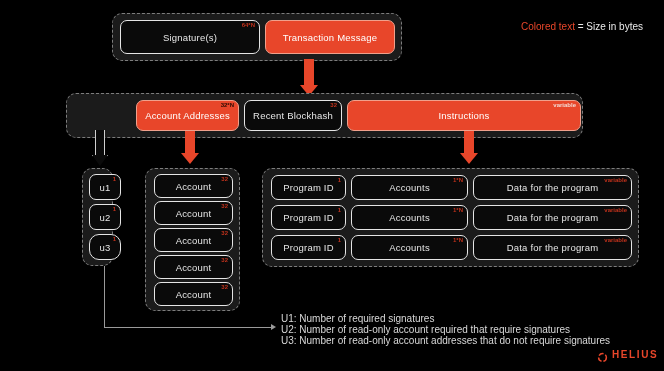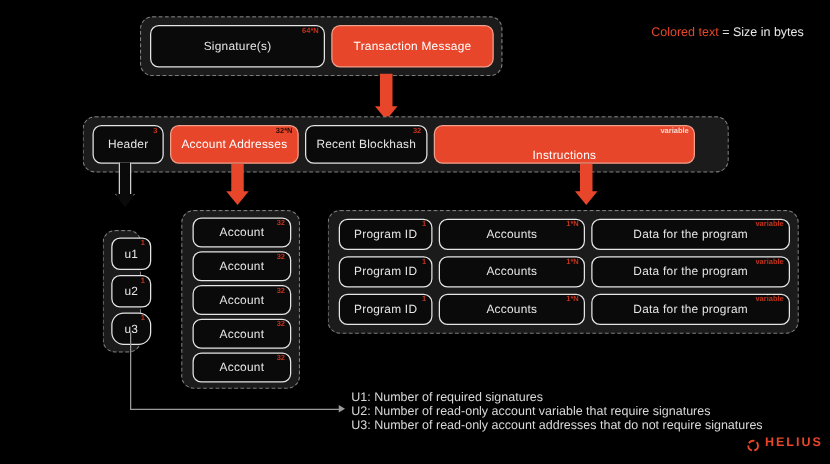--- a/index.html
+++ b/index.html
@@ -128,54 +128,50 @@
       <span class="size light"></span>
     </div>
   </div>
 
   <div class="arrow red" style="left:299px; top:59px; width:20px; height:38px;">
     <div class="shaft" style="left:5px; top:0; width:10px; height:28px;"></div>
     <div class="head" style="left:1px; top:26px;"></div>
   </div>
 
   <div class="group" style="left:66px; top:93px; width:517px; height:45px;">
-    <div class="cell dark" style="left:7px; top:6px; width:57px; height:31px;">
-      <span class="lbl">Header</span>
-      <span class="size red">3</span>
-    </div>
     <div class="cell accent" style="left:69px; top:6px; width:103px; height:31px;text-align:center;">
       <span class="lbl">Account Addresses</span>
       <span class="size red" style="color:#2a0a03;">32*N</span>
     </div>
     <div class="cell dark" style="left:177px; top:6px; width:98px; height:31px;">
       <span class="lbl">Recent Blockhash</span>
       <span class="size red">32</span>
     </div>
-    <div class="cell accent" style="left:280px; top:6px; width:209px; height:31px;align-items:flex-end;">
+    <div class="cell accent" style="left:280px; top:6px; width:234px; height:31px;">
       <span class="lbl">Instructions</span>
       <span class="size light">variable</span>
     </div>
   </div>
 
   <div class="arrow hollow" style="left:91px; top:130px; width:18px; height:38px;">
     <div class="shaft" style="left:4px; top:0; width:10px; height:26px;"></div>
     <div class="head" style="left:1px; top:25px;"></div>
   </div>
 
   <div class="arrow red" style="left:180px; top:131px; width:20px; height:38px;">
     <div class="shaft" style="left:5px; top:0; width:10px; height:24px;"></div>
     <div class="head" style="left:1px; top:22px;"></div>
   </div>
 
   <div class="arrow red" style="left:459px; top:131px; width:20px; height:38px;">
     <div class="shaft" style="left:5px; top:0; width:10px; height:24px;"></div>
     <div class="head" style="left:1px; top:22px;"></div>
   </div>
 
-  <div class="group" style="left:82px; top:168px; width:31px; height:98px;margin-top:16px;">
+  <div class="group" style="left:82px; top:168px; width:31px; height:98px;">
     <div class="cell dark" style="left:6px; top:5px; width:32px; height:26px;">
       <span class="lbl">u1</span>
       <span class="size red">1</span>
     </div>
     <div class="cell dark" style="left:6px; top:35px; width:32px; height:26px;">
       <span class="lbl">u2</span>
       <span class="size red">1</span>
     </div>
     <div class="cell dark" style="left:6px; top:65px; width:32px; height:26px;border-radius:10px;">
       <span class="lbl">u3</span>
@@ -247,21 +243,21 @@
       <span class="size red">1*N</span>
     </div>
     <div class="cell dark" style="left:210px; top:66px; width:159px; height:25px;">
       <span class="lbl">Data for the program</span>
       <span class="size red">variable</span>
     </div>
   </div>
 
   <div class="notes" style="left:281px; top:313px;">
     <div>U1: Number of required signatures</div>
-    <div>U2: Number of read-only account variable that require signatures</div>
+    <div>U2: Number of read-only account required that require signatures</div>
     <div>U3: Number of read-only account addresses that do not require signatures</div>
   </div>
 
   <div class="brand" style="left:597px; top:349px;">
     <span class="mark">
       <svg width="11" height="11" viewBox="0 0 24 24" aria-hidden="true">
         <circle cx="12" cy="12" r="8.5" fill="none" stroke="#e8462a" stroke-width="3.2" stroke-dasharray="11 4.2" stroke-linecap="butt"></circle>
       </svg>
     </span>
     <span class="word">HELIUS</span>

